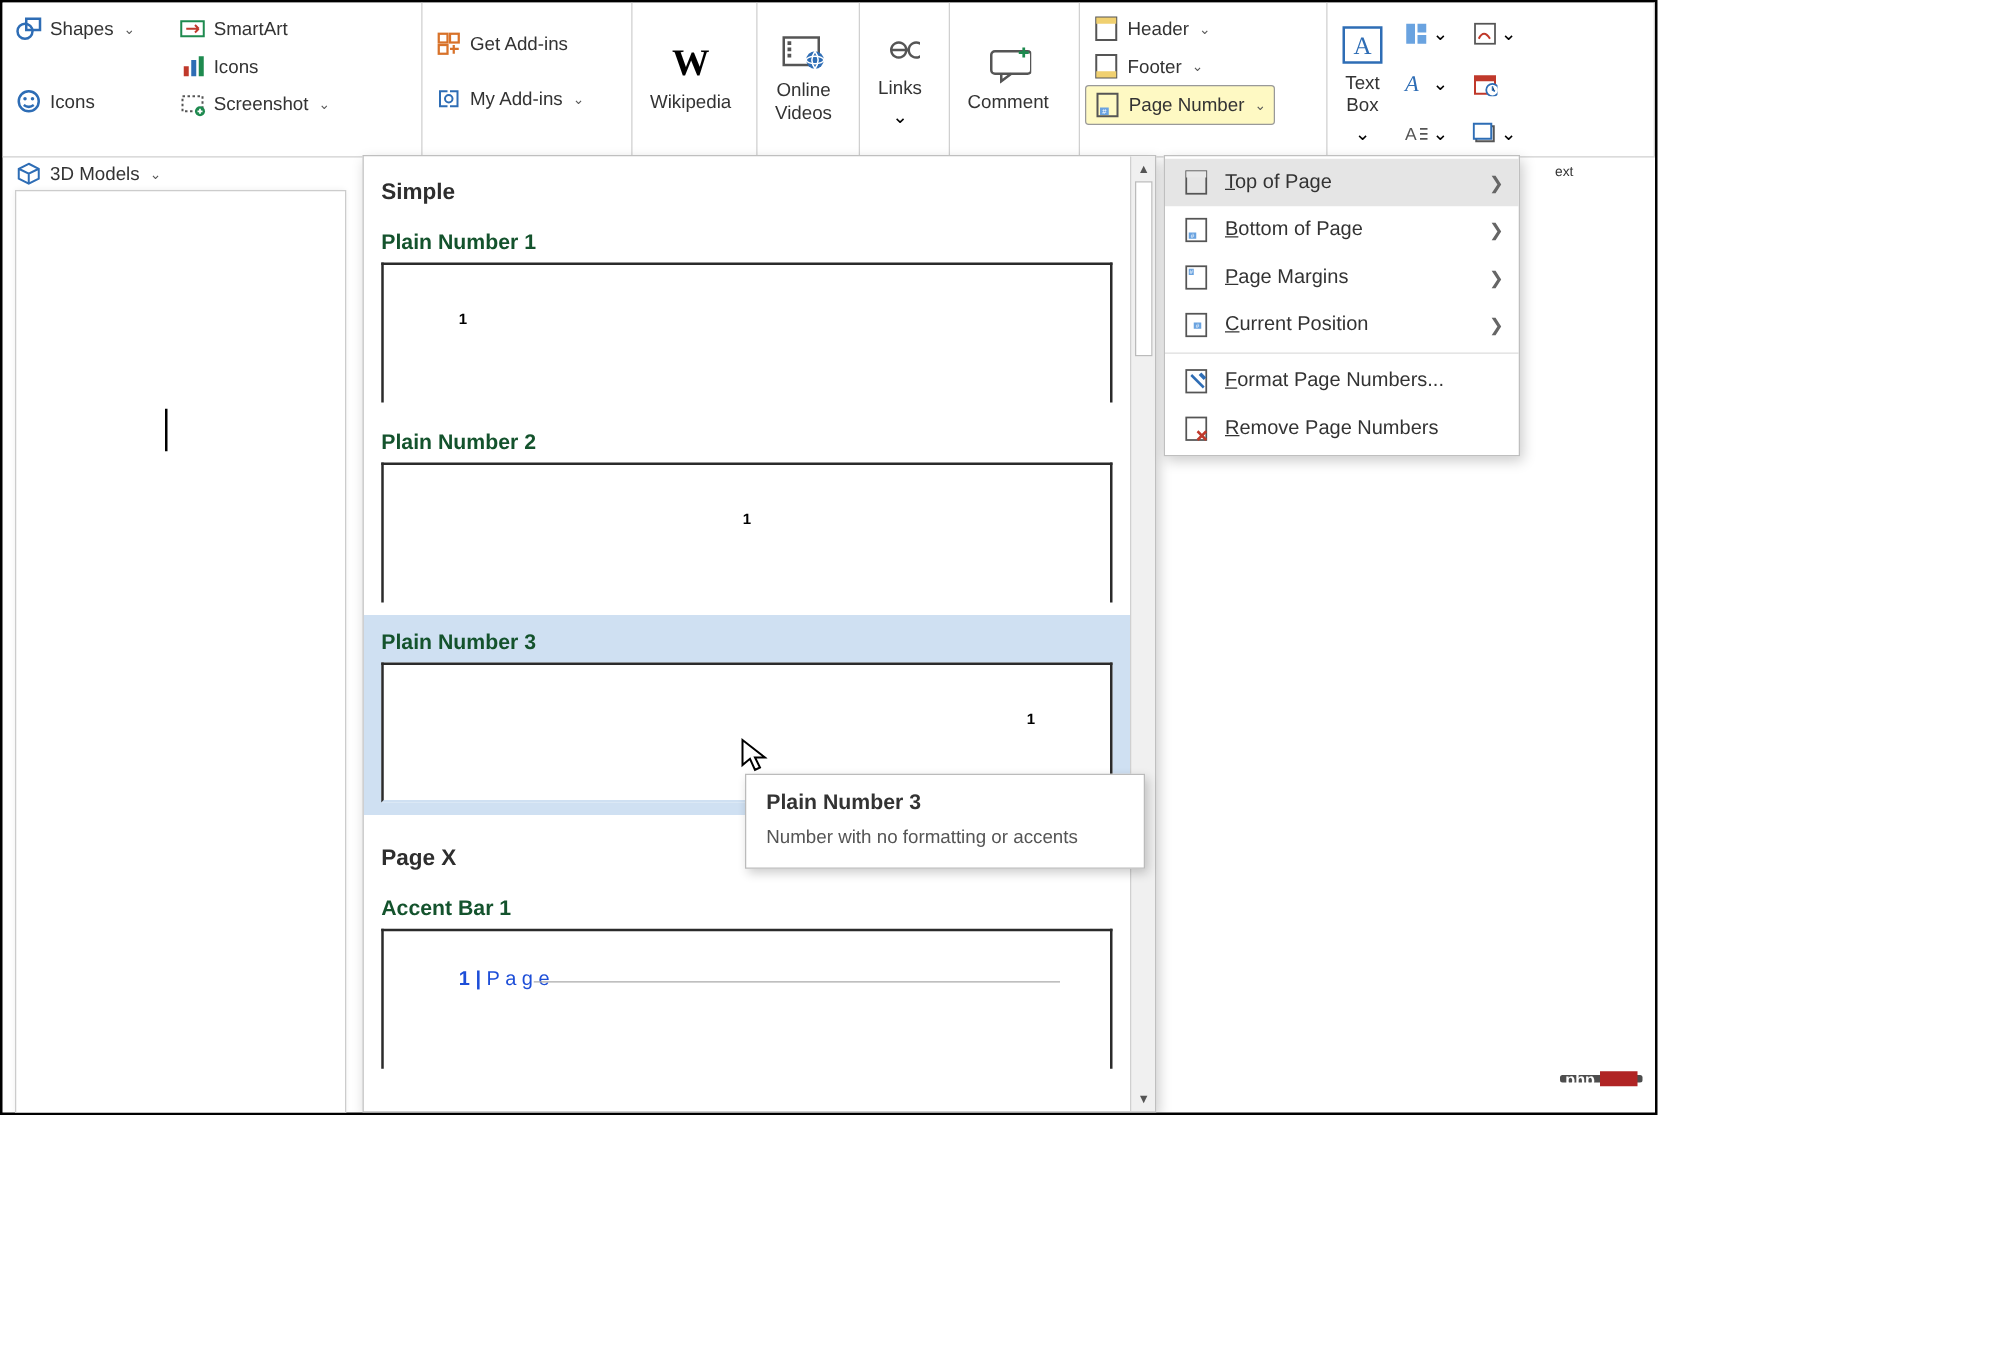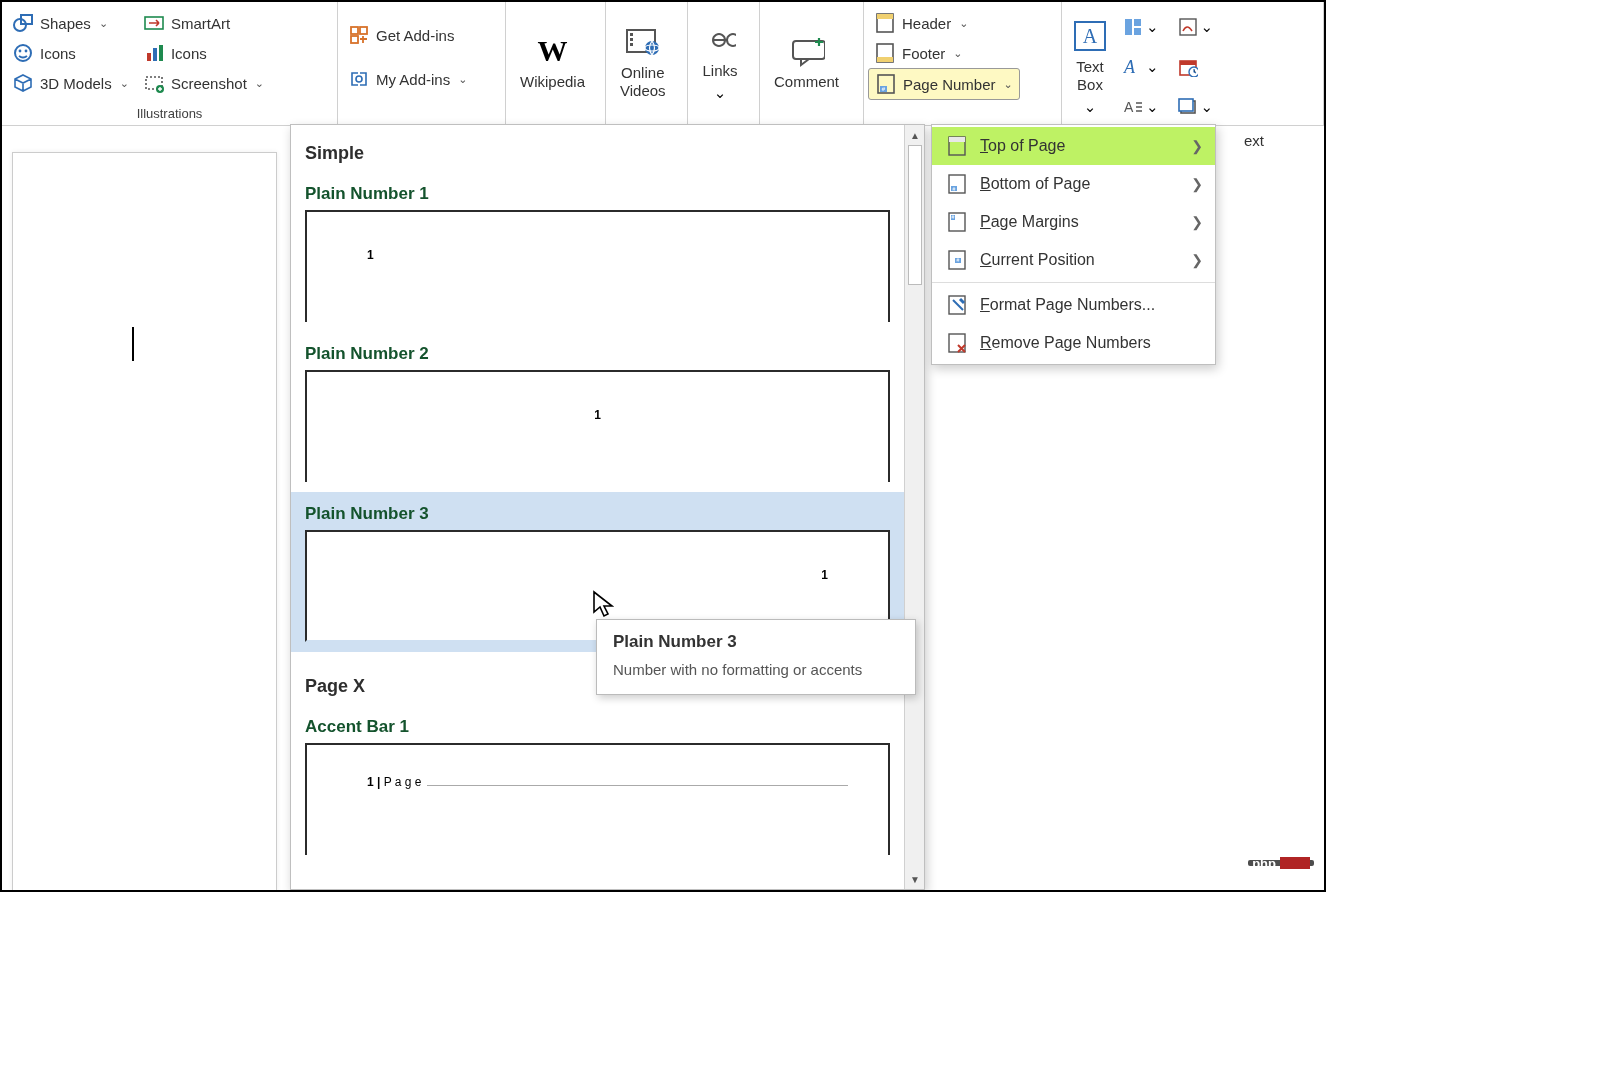--- a/index.html
+++ b/index.html
@@ -146,22 +146,22 @@
   top: 36px;
 }
 .num-left { left: 60px; }
 .num-center { left: 50%; transform: translateX(-50%); }
 .num-right { right: 60px; }
 .item-hover {
   background: #cfe0f2;
 }
 .item-hover .preview { border-bottom: 2px solid #cfe0f2; }
 .accent-preview .pagelabel {
-  position:absolute; top: 30px; left: 60px; font-size: 12px;
-  color:#000000;
+  position:absolute; top: 30px; left: 60px; font-size: 16px;
+  color:#1d4ed8;
 }
 .accent-preview .pagelabel .bold { font-weight:700;}
 .accent-preview .line {
   position:absolute; left: 120px; right: 40px; top: 40px;
   border-bottom: 1px solid #aaa;
 }
 .tooltip {
   position: absolute;
   top: 617px;
   left: 594px;
@@ -196,32 +196,32 @@
 .submenu hr { border: none; border-top: 1px solid #ddd; margin: 3px 0;}
 .sm-item {
   display: flex;
   align-items: center;
   padding: 8px 12px 8px 14px;
   gap: 12px;
   font-size: 16px;
   color: #333;
   cursor: default;
 }
-.sm-item.highlight { background: #bef264; }
+.sm-item.highlight { background: #e5e5e5; }
 .sm-item .arrow { margin-left: auto; font-size: 14px; color: #666; }
 .sm-item .ul { text-decoration: underline; }
 .mini-grid {
   display: grid;
   grid-template-columns: auto auto;
   grid-auto-rows: 38px;
   gap: 2px 10px;
   padding: 4px 4px;
 }
 .mini-btn { display:flex; align-items:center; gap:2px; padding:2px 4px;}
-.rlabel-below { position:absolute; left: 1210px; top: 130px; font-size:15px; color:#333;margin-left:32px; }
+.rlabel-below { position:absolute; left: 1210px; top: 130px; font-size:11px; color:#333;margin-left:32px; }
 .php-badge {
   position: absolute;
   right: 6px;
   bottom: calc(100vh - 892px + 6px);
 }
 .php-badge {
   position: absolute;
   right: 10px;
   top: 858px;
   background: #4d4d4d;
@@ -235,21 +235,21 @@
 </style>
 </head>
 <body>
 
 <div class="outer-frame">
 
   <div class="ribbon">
 
     <div class="ribbon-group" style="width:336px;">
       <div class="rg-body">
-        <div class="rbtn-col" style="padding-top:4px;">
+        <div class="rbtn-col" style="padding-top:4px;gap:28px;">
           <div class="rbtn">
             <span class="icon">
               <svg width="22" height="22">
                   <circle cx="8" cy="13" r="6" fill="none" stroke="#2e6db5" stroke-width="2"></circle>
                   <rect x="9" y="3" width="11" height="9" fill="none" stroke="#2e6db5" stroke-width="2"></rect>
                 </svg>
             </span>
             <span>Shapes</span>
             <span class="chev">⌄</span>
           </div>

